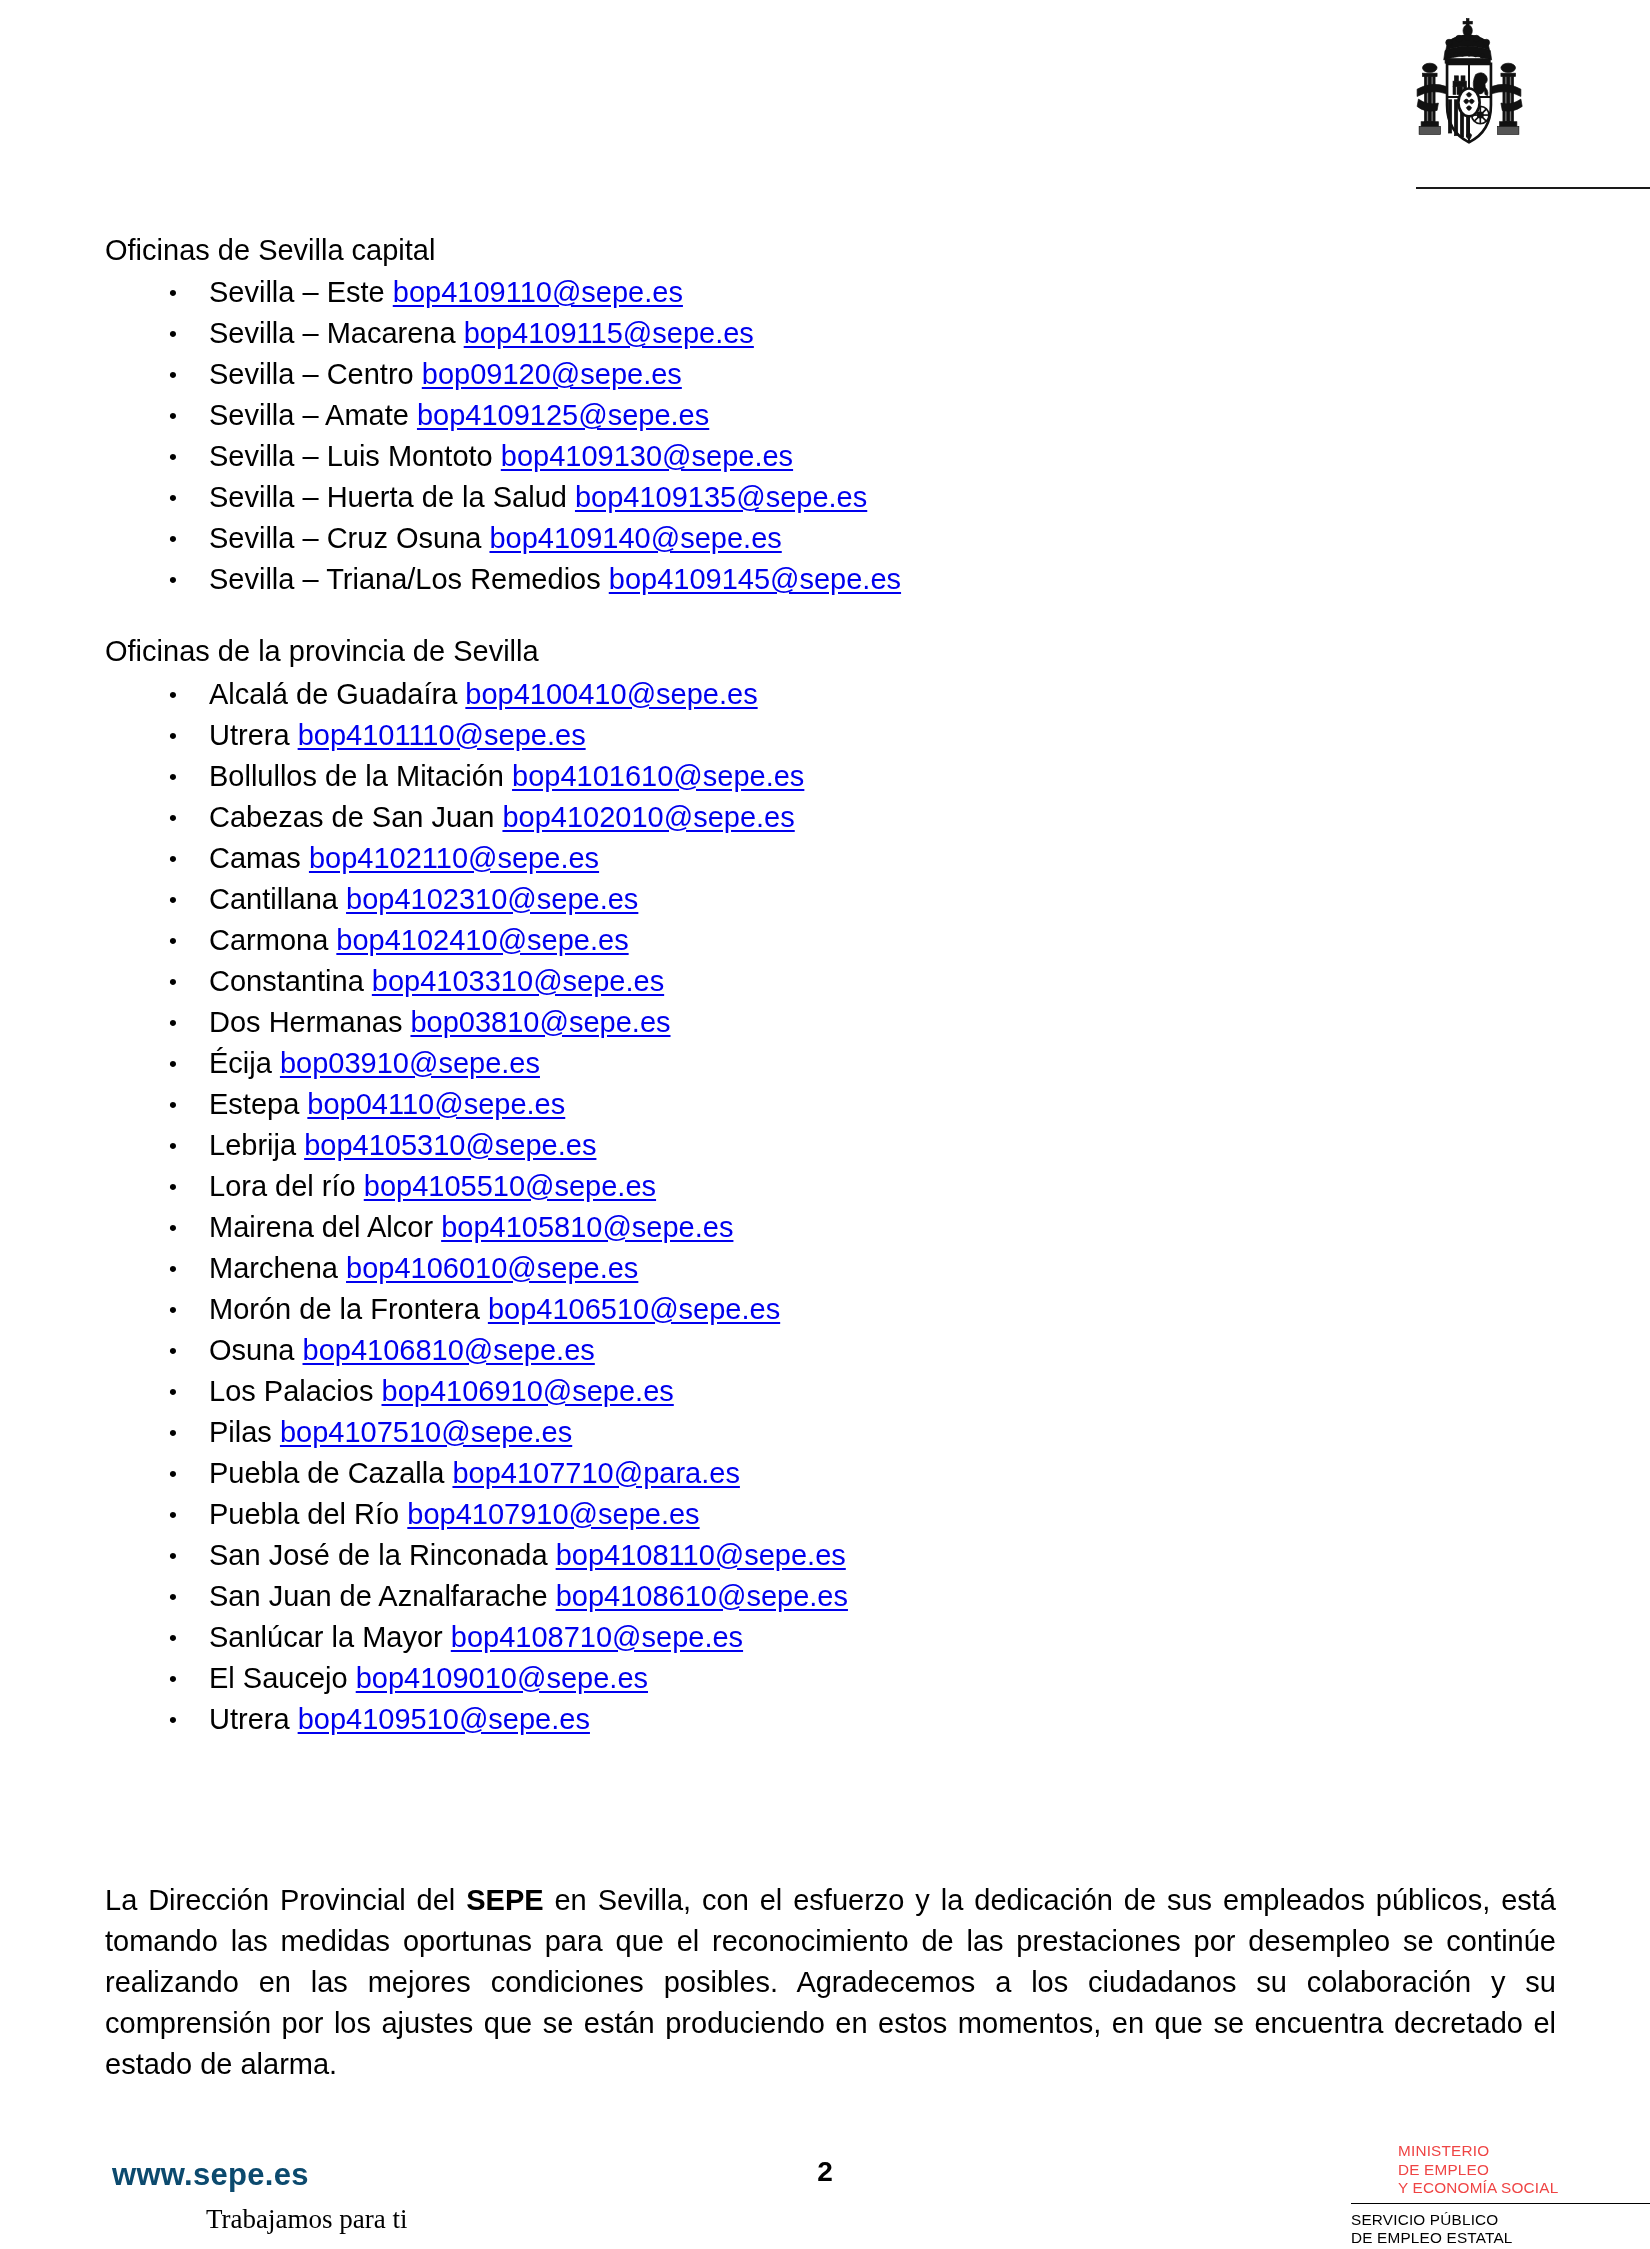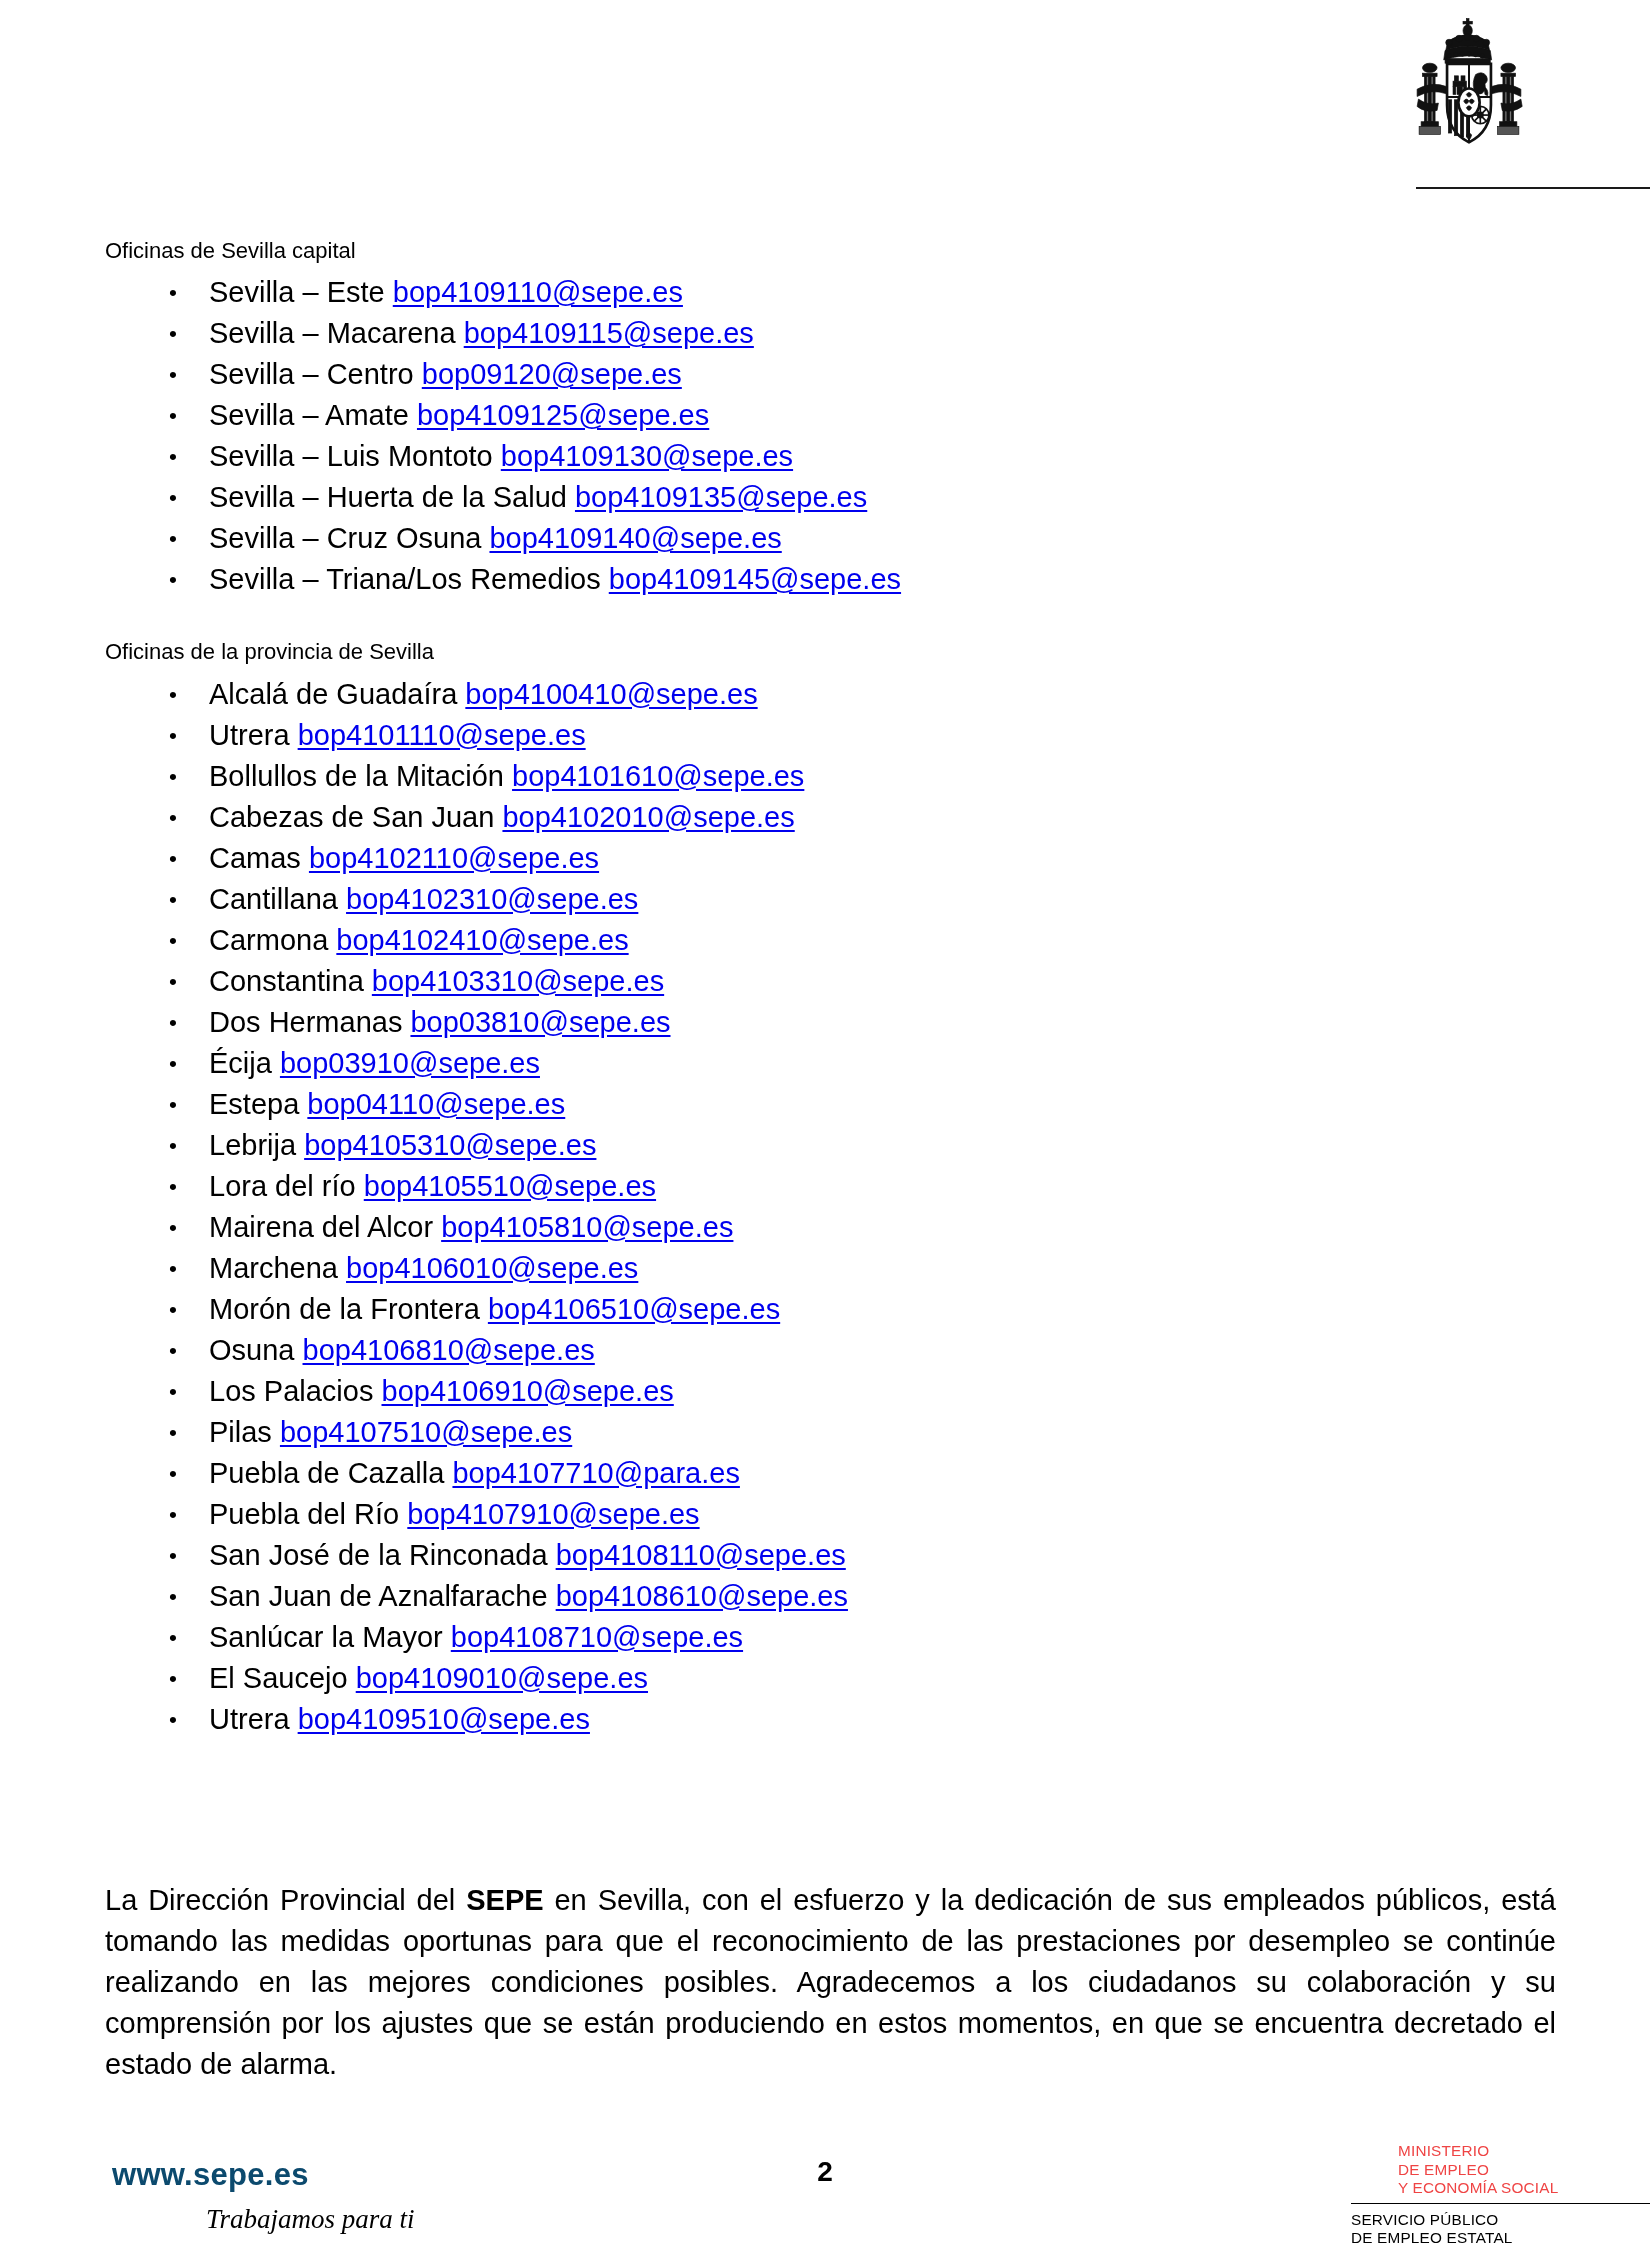--- a/index.html
+++ b/index.html
@@ -51,21 +51,21 @@
   }
 
   
   .content {
     position: absolute;
     left: 105px;
     top: 230px;
     width: 1451px;
   }
   .section-heading {
-    font-size: 22px;
+    font-size: 29px;
     line-height: 41px;
     color: #000000;
     margin: 0 0 1.3px 0;
     white-space: nowrap;
   }
   ul.office-list {
     list-style: none;
     margin: 0;
     padding: 0;
   }
@@ -126,21 +126,20 @@
     font-weight: bold;
     letter-spacing: 0.3px;
     color: #0c4a6e;
     white-space: nowrap;
   }
   .footer-slogan {
     position: absolute;
     left: 206px;
     top: 141px;
     font-family: "Liberation Serif", serif;
-    font-style: italic;
     font-size: 27px;
     color: #000000;
     white-space: nowrap;
   }
   .footer-page-number {
     position: absolute;
     left: 0;
     top: 93px;
     width: 1650px;
     text-align: center;

